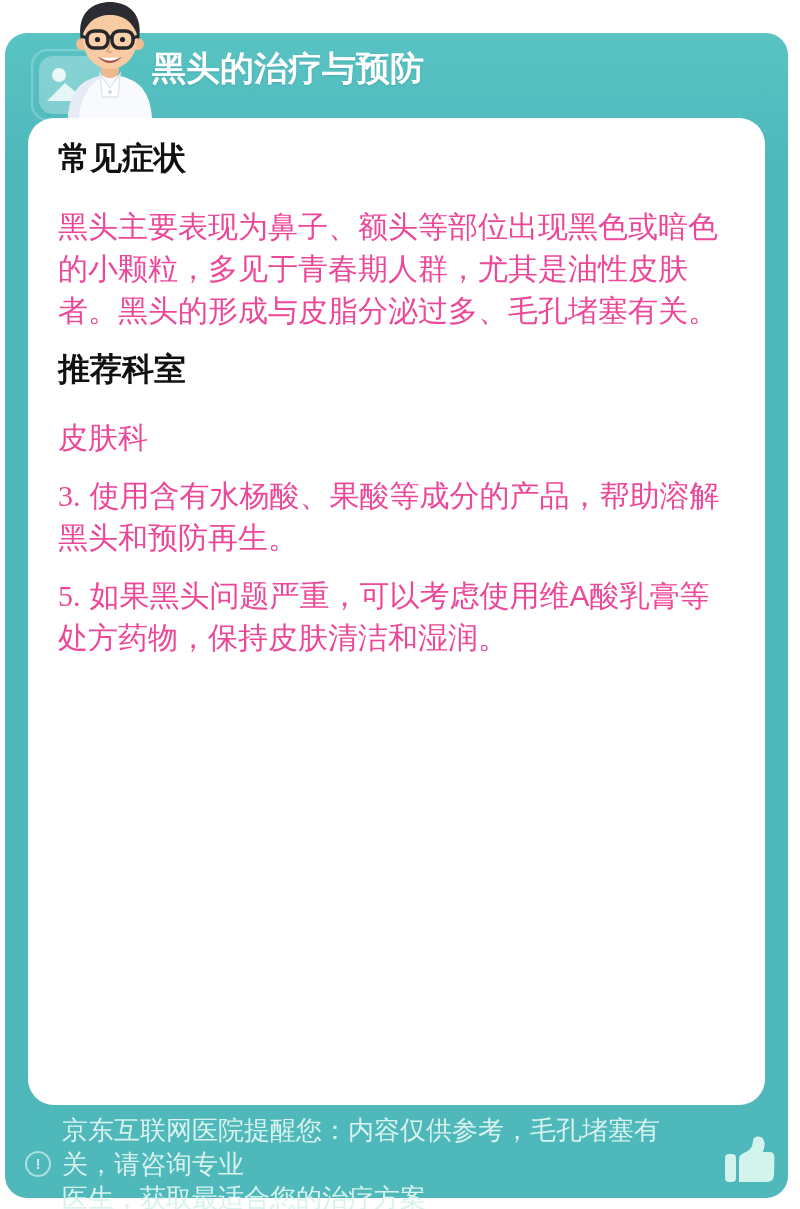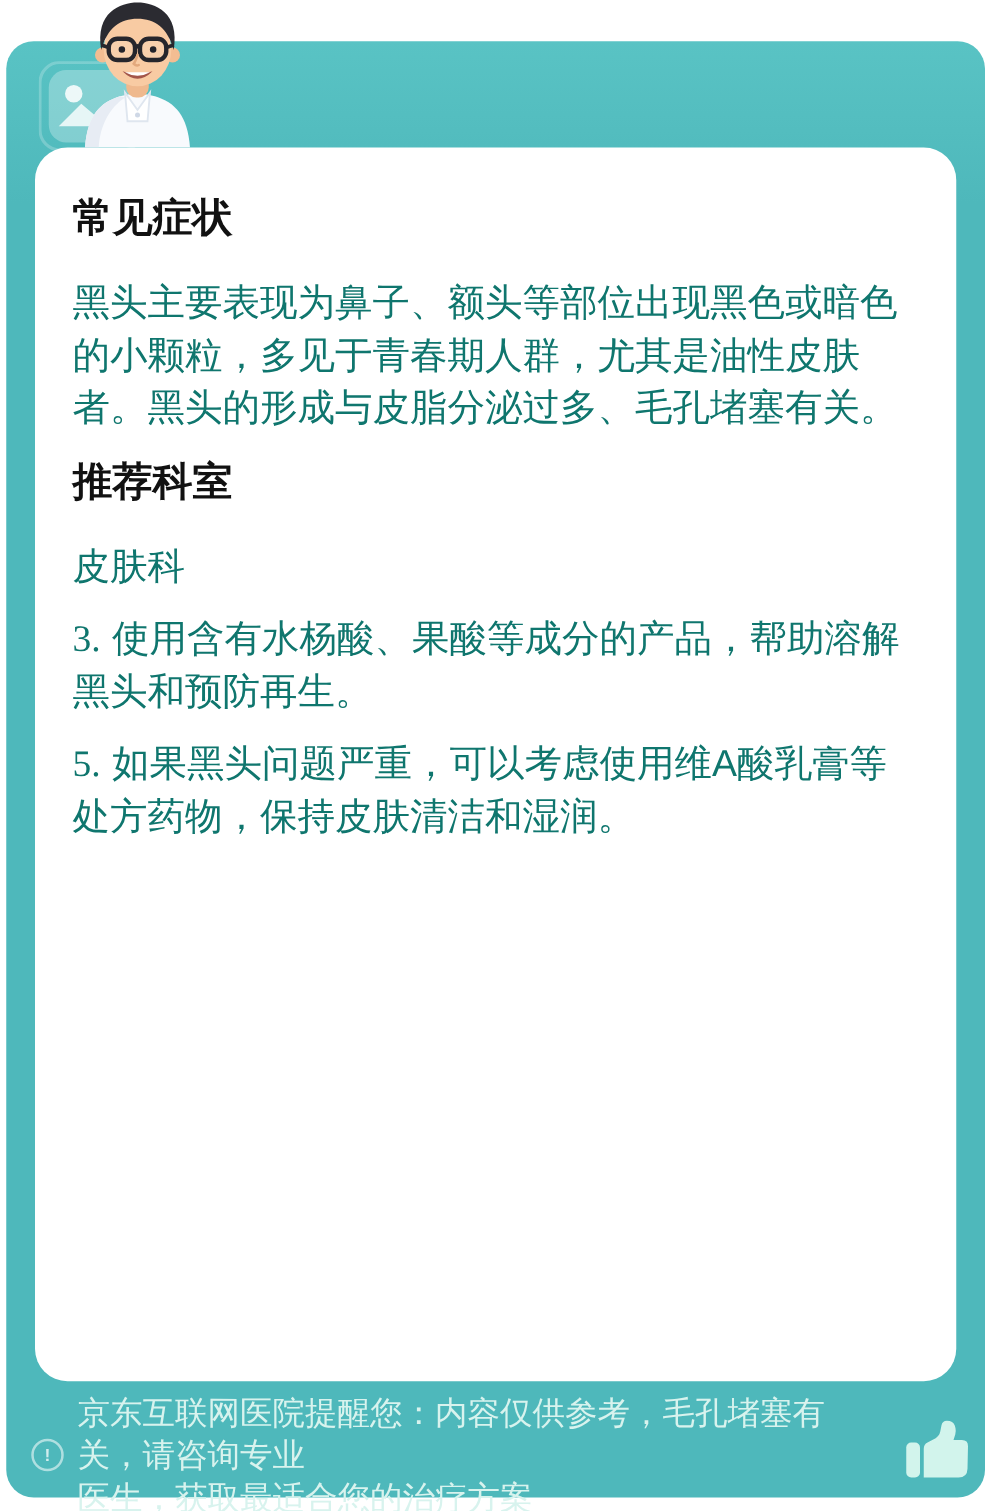--- a/index.html
+++ b/index.html
@@ -33,30 +33,30 @@
   }
   .avatar{
     position:absolute;left:50px;top:0px;width:120px;height:118px;z-index:3;
   }
 
   
   .card{
     position:absolute;left:23px;top:85px;width:737px;min-height:987px;
     box-sizing:border-box;
     background:#ffffff;border-radius:26px;
-    padding:34px 26px 38px 30px;
+    padding:18px 26px 38px 30px;
     color:#1b1b1b;
   }
   .card h2{
     font-size:32px;line-height:44px;font-weight:700;
     margin:15px 0 26px;color:#111111;
   }
   .card h2:first-child{margin-top:0;}
   .card p{
-    font-size:30px;line-height:42px;margin:16px 0 0;color:#0f766e;
+    font-size:30px;line-height:42px;margin:16px 0 0;color:#ec4899;
   }
   .tip .num{
     font-family:"Liberation Serif","DejaVu Serif",serif;
     margin-right:9px;
   }
 
   
   .footer{
     position:absolute;left:20px;top:1080px;right:12px;
     display:flex;align-items:center;gap:11px;
@@ -84,20 +84,21 @@
 
     <div class="photo-frame">
       <svg width="84" height="72" viewBox="0 0 84 72">
         <rect x="1" y="1" width="82" height="70" rx="16" fill="none" stroke="rgba(255,255,255,0.22)" stroke-width="2.5"></rect>
         <rect x="8" y="7" width="68" height="58" rx="14" fill="rgba(255,255,255,0.28)"></rect>
         <circle cx="28" cy="26" r="7" fill="rgba(255,255,255,0.85)"></circle>
         <path d="M16 52 L34 34 L47 45 L57 32 L68 52 Z" fill="rgba(255,255,255,0.8)"></path>
       </svg>
     </div>
 
+    <div class="title">黑头的治疗与预防</div>
 
     <div class="card">
       <h2>常见症状</h2>
       <p>黑头主要表现为鼻子、额头等部位出现黑色或暗色的小颗粒，多见于青春期人群，尤其是油性皮肤者。黑头的形成与皮脂分泌过多、毛孔堵塞有关。</p>
 
       <h2>推荐科室</h2>
       <p>皮肤科</p>
 
       <p class="tip"><span class="num">3.</span><span>使用含有水杨酸、果酸等成分的产品，帮助溶解黑头和预防再生。</span></p>
       <p class="tip"><span class="num">5.</span><span>如果黑头问题严重，可以考虑使用维A酸乳膏等处方药物，保持皮肤清洁和湿润。</span></p>

